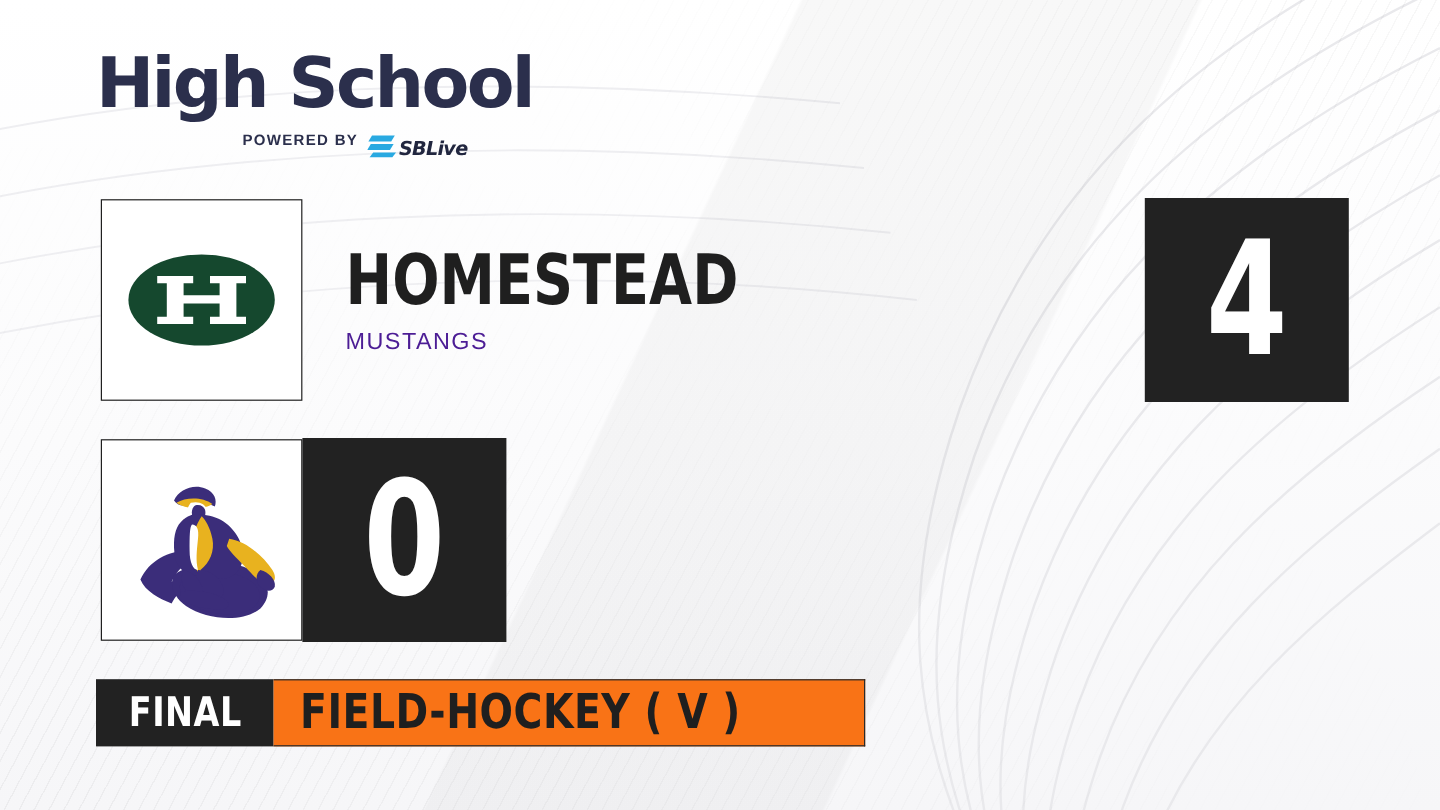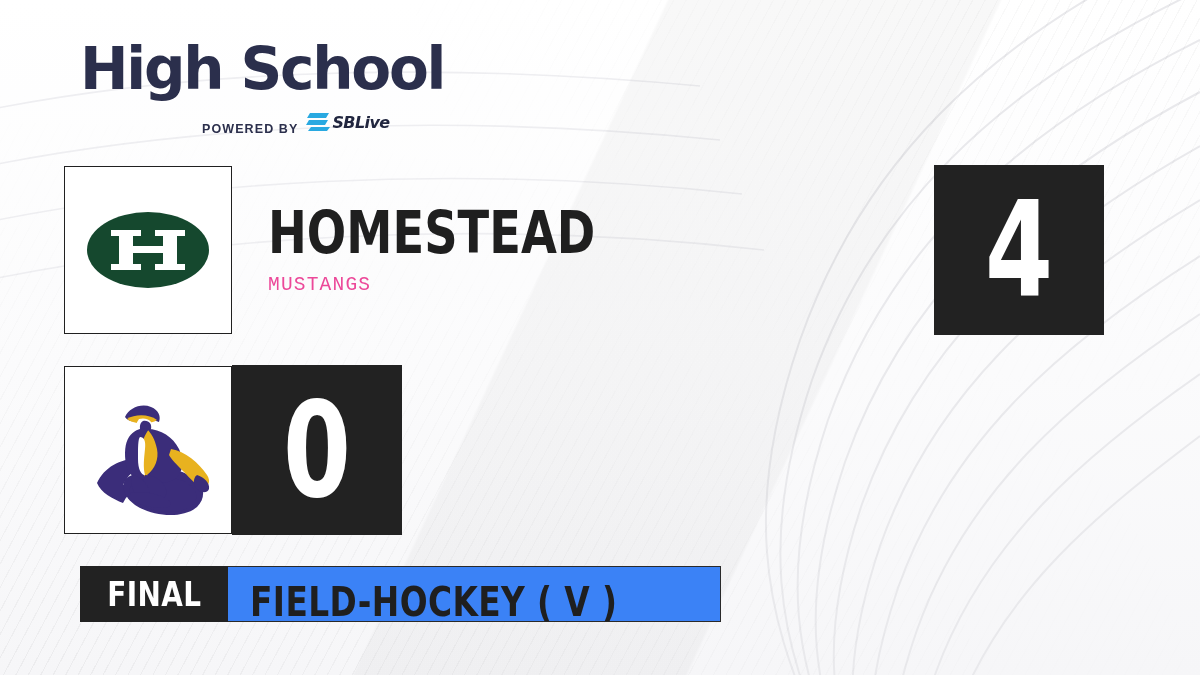--- a/index.html
+++ b/index.html
@@ -78,21 +78,21 @@
   .brand-pin {
     position: absolute;
     left: 345px;
     top: -4px;
   }
   .brand-powered {
     position: absolute;
     left: 122px;
     top: 72px;
     display: flex;
-    align-items: flex-end;
+    align-items: flex-start;
     gap: 8px;
   }
   .powered-txt {
     font-family: "Liberation Sans", sans-serif;
     font-weight: 700;
     font-size: 12.5px;
     letter-spacing: 1.1px;
     color: #2b2f4c;
   }
   .sbl-wrap { display: flex; align-items: center; gap: 2px; }
@@ -103,21 +103,21 @@
     font-size: 16px;
     letter-spacing: -0.6px;
     color: #21263f;
     line-height: 1;
   }
   .sbl-name .lite { font-weight: 700; }
 
   
   .row {
     position: absolute;
-    left: 64px;
+    left: 84px;
     width: 1040px;
     height: 170px;
     display: flex;
     align-items: center;
   }
   .row-1 { top: 165px; }
   .row-2 { top: 365px; }
 
   .logo-box {
     width: 168px;
@@ -143,25 +143,25 @@
     font-size: 58px;
     line-height: 1.0;
     color: #1f1f1f;
     letter-spacing: 0px;
     transform: scaleX(0.80);
     transform-origin: left center;
     white-space: nowrap;
   }
   .team-mascot {
     margin-top: 12px;
-    font-family: Liberation Mono, monospace;
+    font-family: Liberation Sans, sans-serif;
     font-weight: 400;
     font-size: 19.5px;
     letter-spacing: 1.2px;
-    color: #ec4899;
+    color: #4c1d95;
     white-space: nowrap;
   }
 
   .score-box {
     width: 170px;
     height: 170px;
     background: #222222;
     color: #ffffff;
     display: flex;
     align-items: center;
@@ -197,25 +197,25 @@
   }
   .footer-final span {
     font-family: "DejaVu Sans", sans-serif;
     font-weight: 700;
     font-size: 34px;
     letter-spacing: 0.5px;
     transform: scaleX(0.82);
     transform-origin: center center;
   }
   .footer-sport {
-    background: #3b82f6;
+    background: #f97316;
     border: 1.4px solid #2a2a2a;
     border-left: none;
     display: flex;
-    align-items: flex-start;
+    align-items: center;
     padding: 12px 22px;
   }
   .footer-sport span {
     font-family: "DejaVu Sans", sans-serif;
     font-weight: 700;
     font-size: 40px;
     color: #1f1f1f;
     letter-spacing: 0.5px;
     transform: scaleX(0.82);
     transform-origin: left center;

